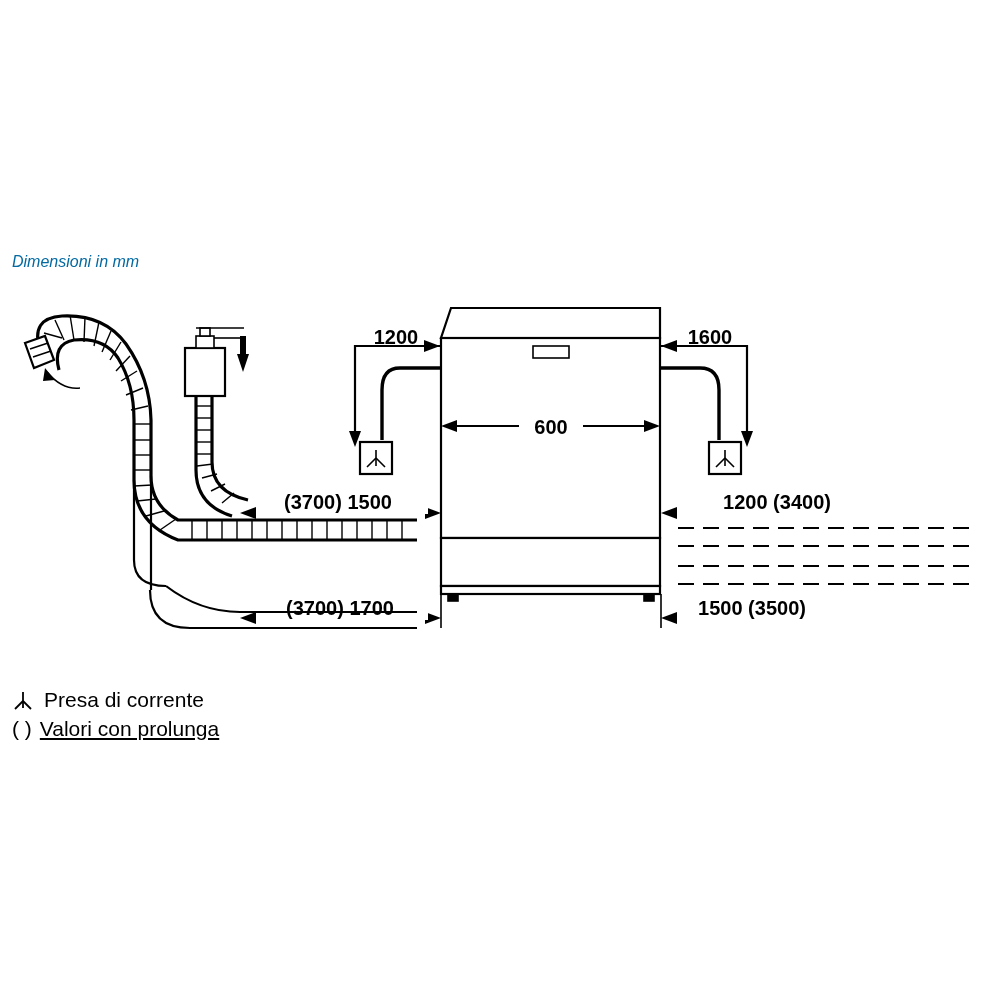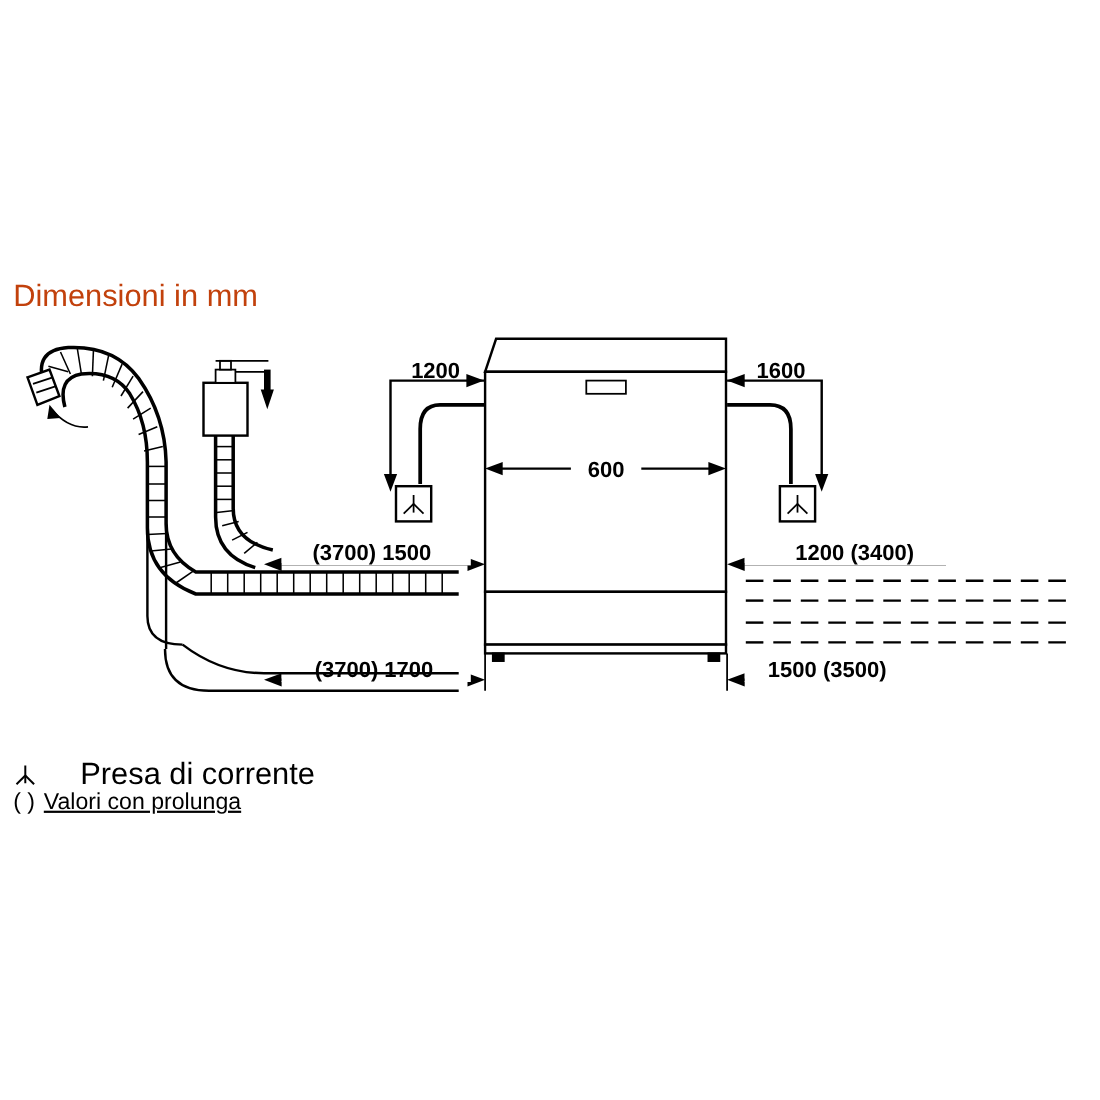--- a/index.html
+++ b/index.html
@@ -241,30 +241,30 @@
     </g>
 
     <g>
       <path class="ln med" d="M151 476 L151 590"></path>
       <path class="ln med" d="M134 480 L134 560 Q134 586 166 586"></path>
     </g>
 
   </svg>
 
   <div style="position:absolute; left:12px; top:253px;">
-    <span class="txt t-header" style="font-size:28px; color:#c2410c;">Dimensioni in mm</span>
+    <span class="txt t-header" style="font-size:16px; color:#0369a1;font-style:italic;">Dimensioni in mm</span>
   </div>
 
   <div style="position:absolute; left:12px; top:688px; display:flex; align-items:center; gap:10px;">
     <svg width="22" height="22" viewBox="0 0 22 22">
       <line x1="11" y1="3" x2="11" y2="19" stroke="#000" stroke-width="1.8"></line>
       <line x1="11" y1="12" x2="3" y2="20" stroke="#000" stroke-width="1.8"></line>
       <line x1="11" y1="12" x2="19" y2="20" stroke="#000" stroke-width="1.8"></line>
     </svg>
-    <span style="font-size:28px;margin-left:29px;">Presa di corrente</span>
+    <span style="font-size:21px;">Presa di corrente</span>
   </div>
 
   <div style="position:absolute; left:12px; top:717px; display:flex; align-items:center; gap:8px;">
     <span style="font-size:21px;">( )</span>
     <span style="font-size:21px;text-decoration:underline;">Valori con prolunga</span>
   </div>
 
 </div>
 
 </body></html>

